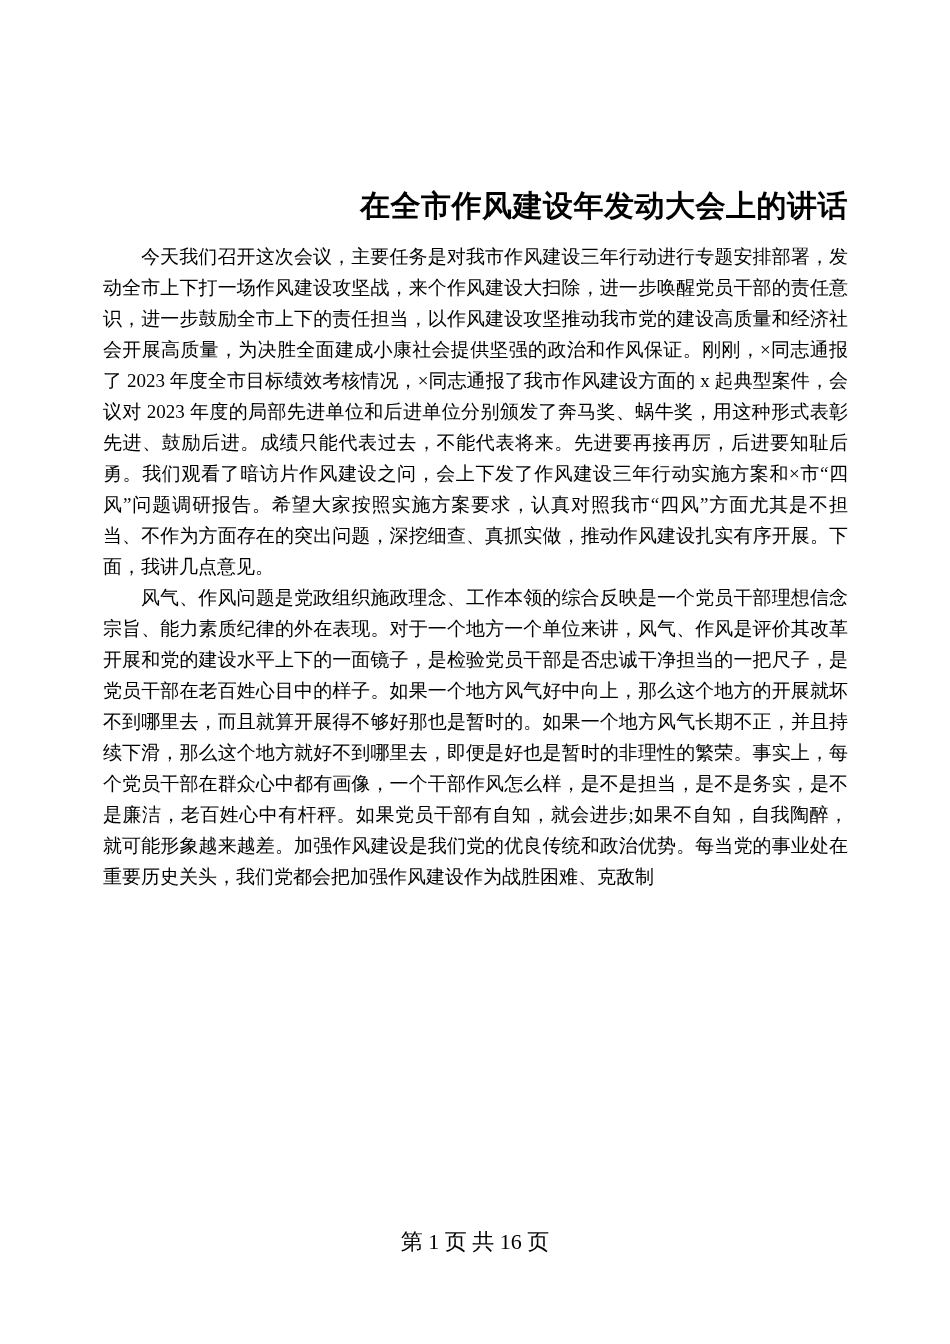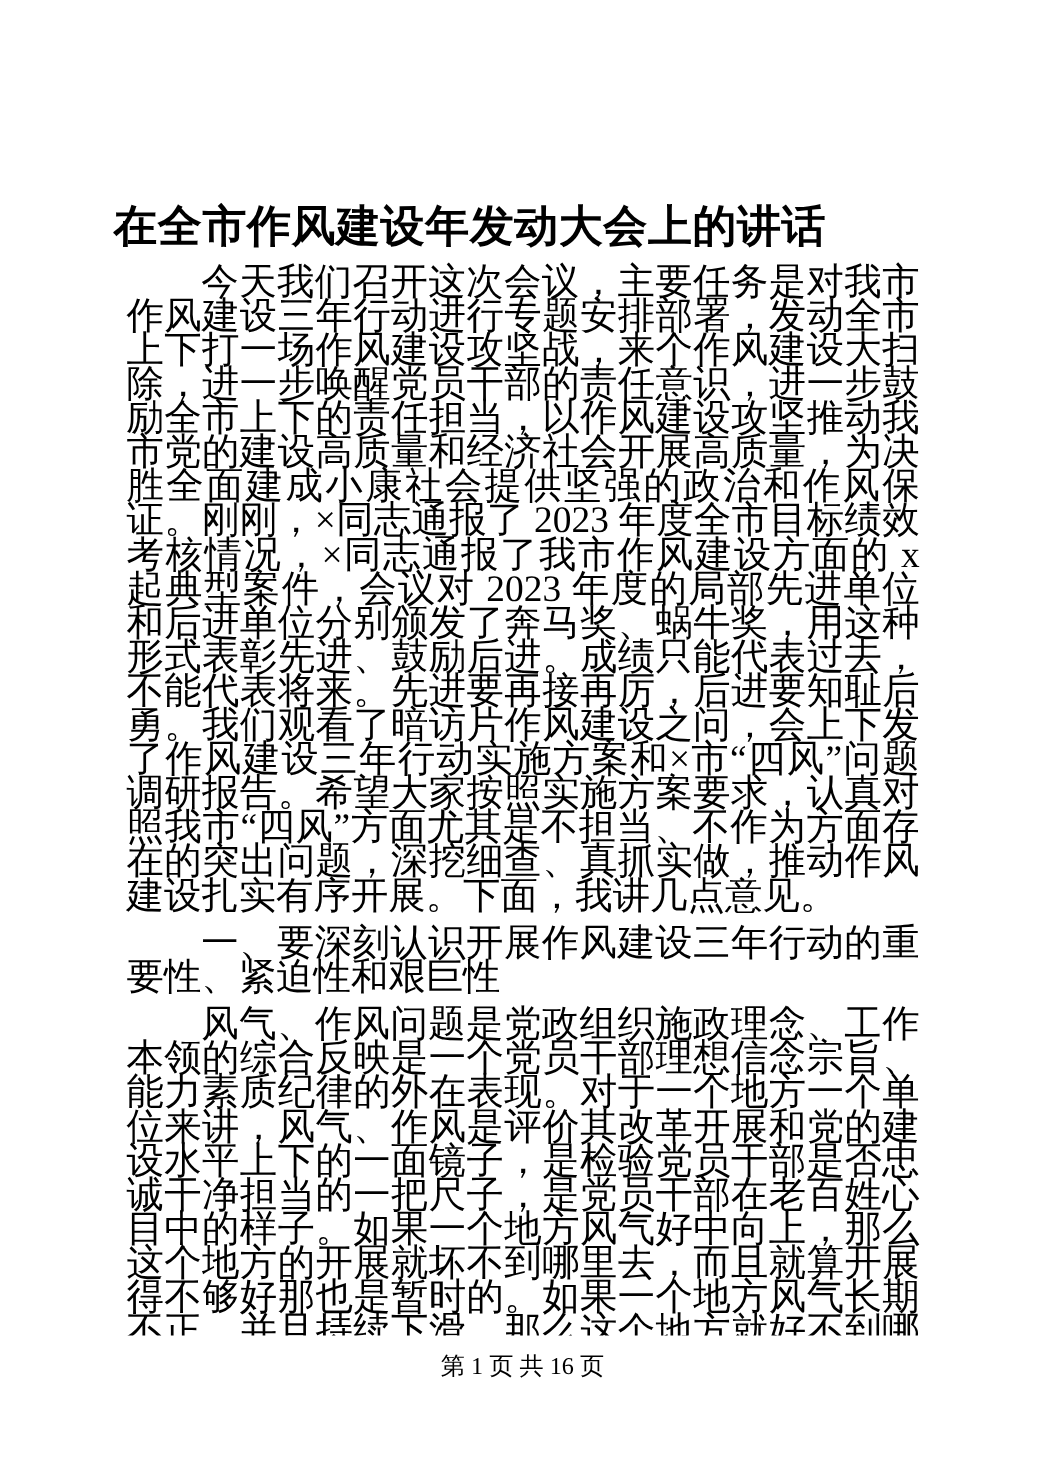--- a/index.html
+++ b/index.html
@@ -26,29 +26,29 @@
   .content {
     position: absolute;
     left: 103px;
     top: 184px;
     width: 745px;
     height: 1030px;
     overflow: hidden;
   }
   .doc-title {
     margin: 0 0 13px 0;
-    font-size: 40px;
+    font-size: 30px;
     line-height: 44px;
     font-weight: bold;
-    text-align: left;
+    text-align: right;
     letter-spacing: 0.5px;
   }
   .para {
-    margin: 12px;
-    font-size: 34px;
+    margin: 0;
+    font-size: 19px;
     line-height: 31px;
     text-align: justify;
     text-justify: inter-ideograph;
     text-indent: 2em;
     word-break: break-all;
   }
   .footer {
     position: absolute;
     left: 0;
     top: 1231px;
@@ -59,17 +59,16 @@
     color: #000000;
   }
 </style>
 </head>
 <body>
 
 <div class="page">
   <div class="content">
     <h1 class="doc-title">在全市作风建设年发动大会上的讲话</h1>
     <p class="para">今天我们召开这次会议，主要任务是对我市作风建设三年行动进行专题安排部署，发动全市上下打一场作风建设攻坚战，来个作风建设大扫除，进一步唤醒党员干部的责任意识，进一步鼓励全市上下的责任担当，以作风建设攻坚推动我市党的建设高质量和经济社会开展高质量，为决胜全面建成小康社会提供坚强的政治和作风保证。刚刚，×同志通报了 2023 年度全市目标绩效考核情况，×同志通报了我市作风建设方面的 x 起典型案件，会议对 2023 年度的局部先进单位和后进单位分别颁发了奔马奖、蜗牛奖，用这种形式表彰先进、鼓励后进。成绩只能代表过去，不能代表将来。先进要再接再厉，后进要知耻后勇。我们观看了暗访片作风建设之问，会上下发了作风建设三年行动实施方案和×市“四风”问题调研报告。希望大家按照实施方案要求，认真对照我市“四风”方面尤其是不担当、不作为方面存在的突出问题，深挖细查、真抓实做，推动作风建设扎实有序开展。下面，我讲几点意见。</p>
-    <p class="para">一、要深刻认识开展作风建设三年行动的重要性、紧迫性和艰巨性</p>
     <p class="para">风气、作风问题是党政组织施政理念、工作本领的综合反映是一个党员干部理想信念宗旨、能力素质纪律的外在表现。对于一个地方一个单位来讲，风气、作风是评价其改革开展和党的建设水平上下的一面镜子，是检验党员干部是否忠诚干净担当的一把尺子，是党员干部在老百姓心目中的样子。如果一个地方风气好中向上，那么这个地方的开展就坏不到哪里去，而且就算开展得不够好那也是暂时的。如果一个地方风气长期不正，并且持续下滑，那么这个地方就好不到哪里去，即便是好也是暂时的非理性的繁荣。事实上，每个党员干部在群众心中都有画像，一个干部作风怎么样，是不是担当，是不是务实，是不是廉洁，老百姓心中有杆秤。如果党员干部有自知，就会进步;如果不自知，自我陶醉，就可能形象越来越差。加强作风建设是我们党的优良传统和政治优势。每当党的事业处在重要历史关头，我们党都会把加强作风建设作为战胜困难、克敌制</p>
   </div>
   <div class="footer">第 1 页  共 16 页</div>
 </div>
 
 </body></html>

